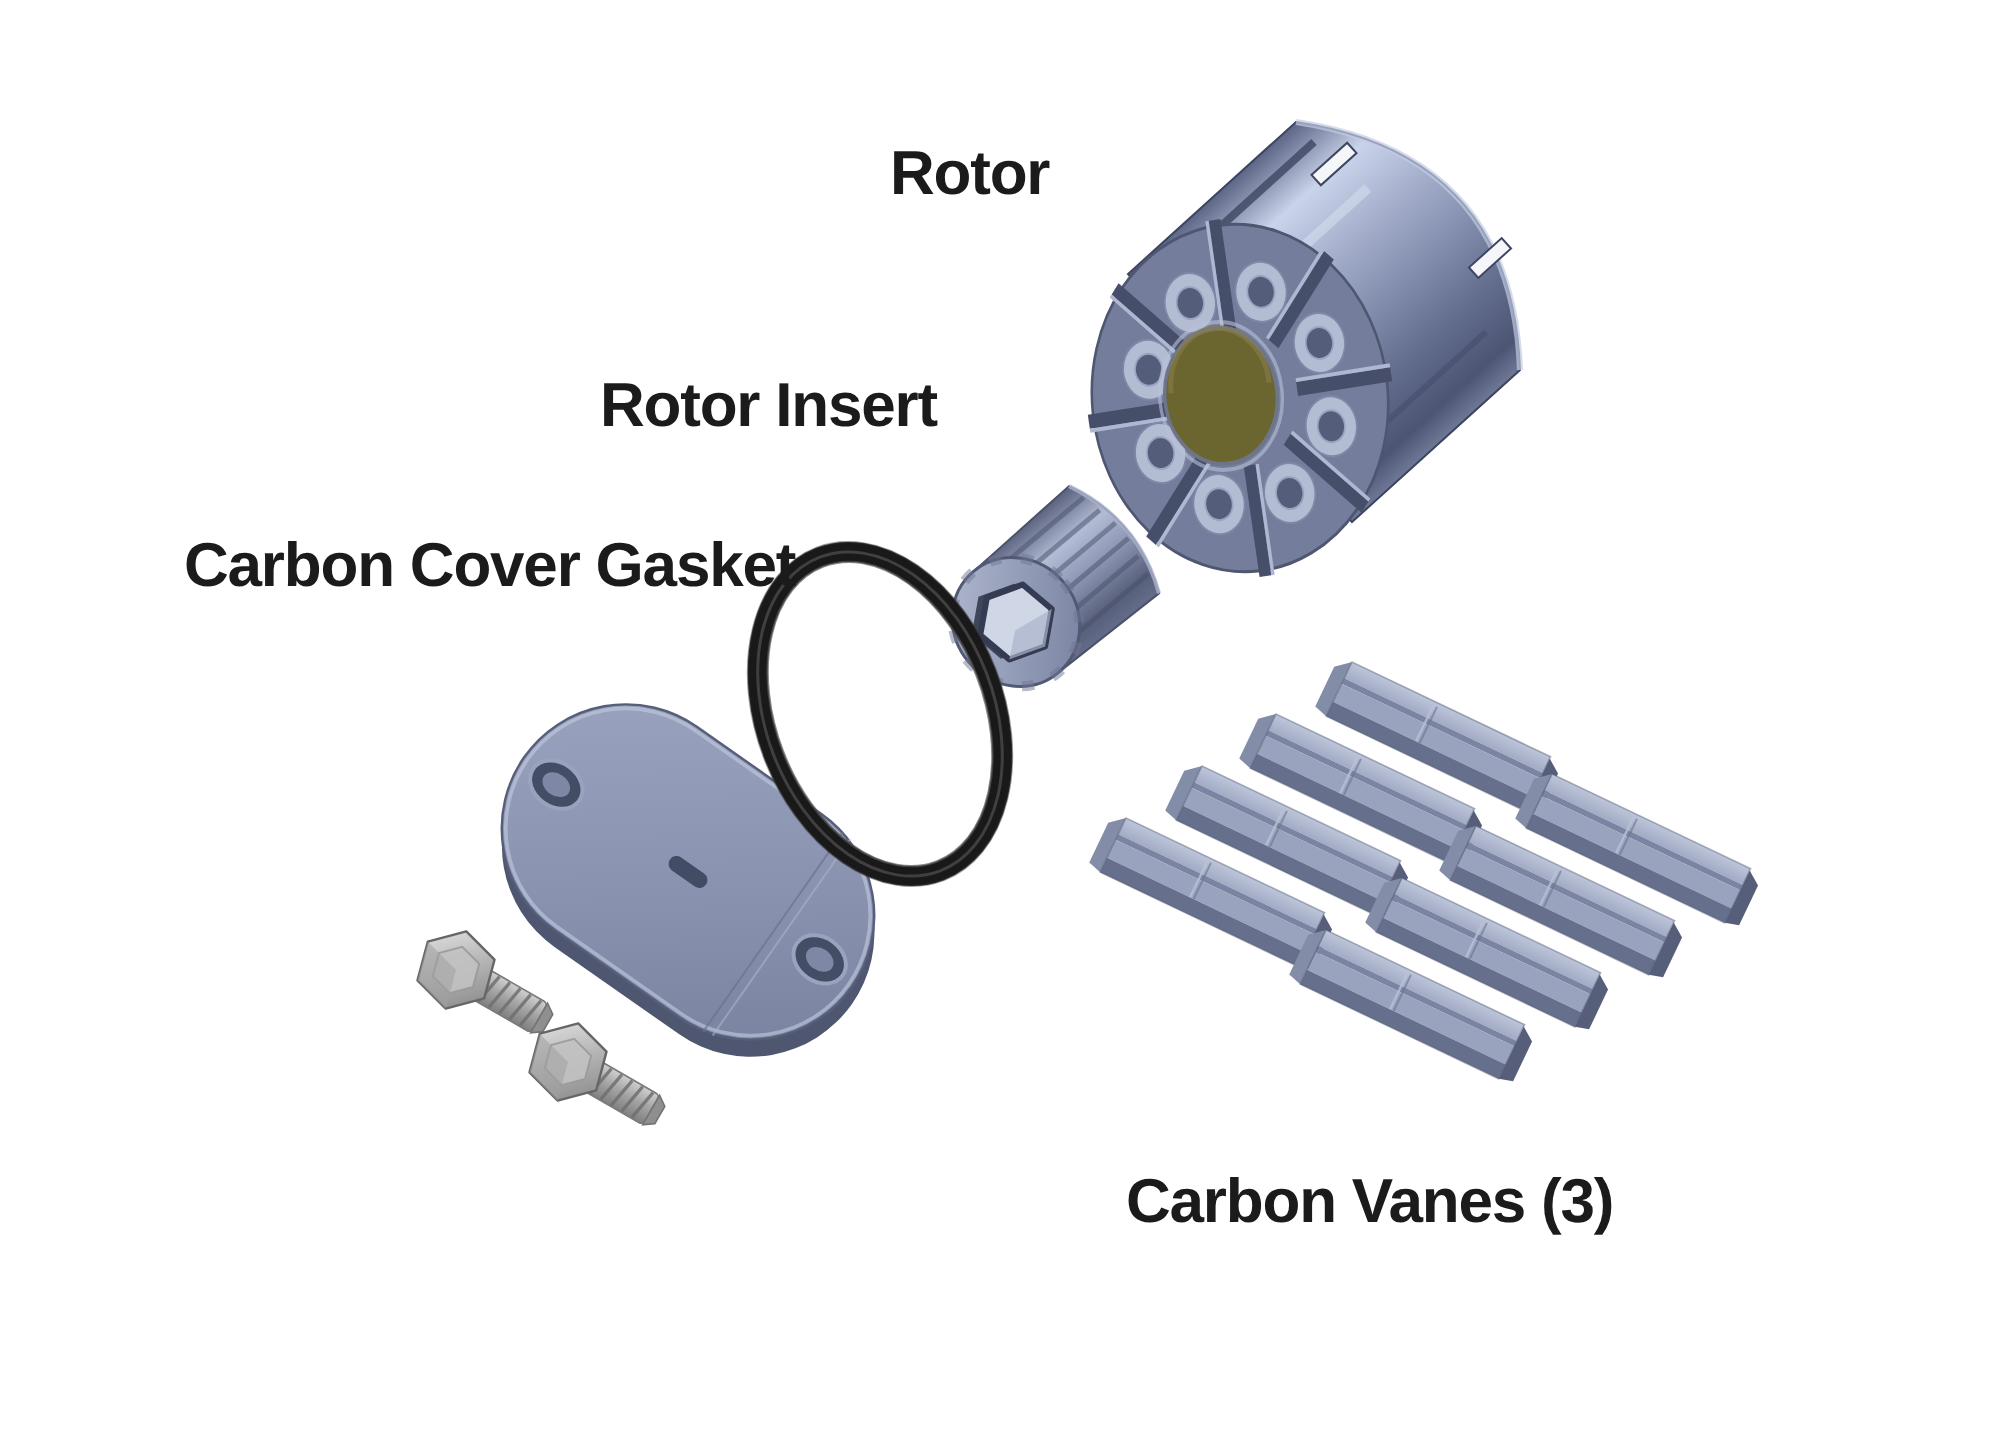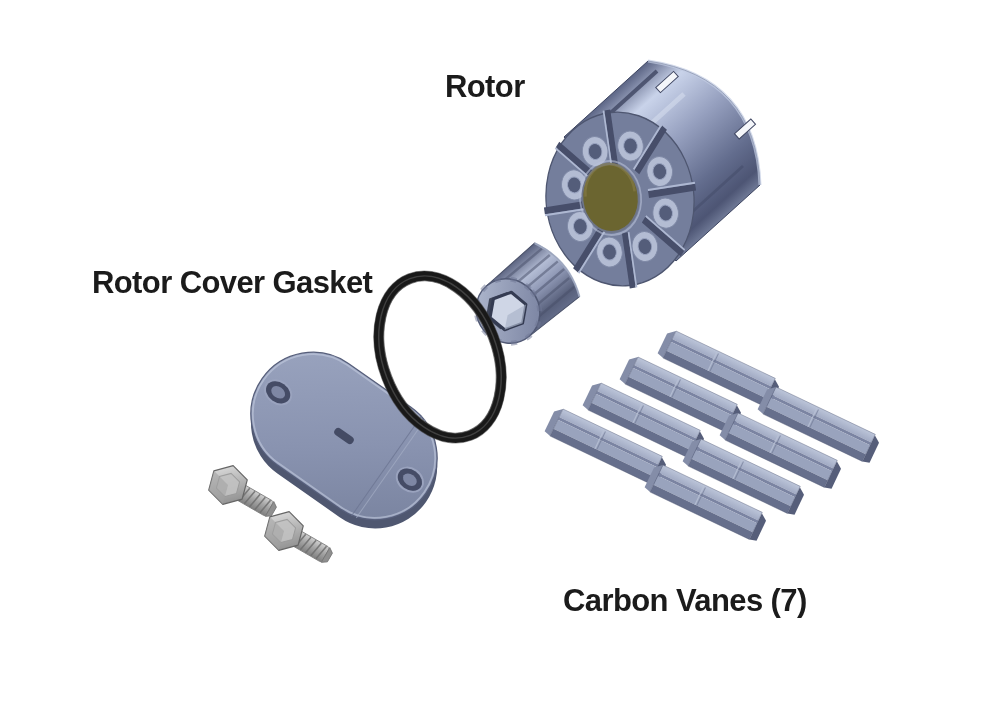--- a/index.html
+++ b/index.html
@@ -254,17 +254,18 @@
     <use href="#vaneShape" transform="translate(601,383)"></use>
     <use href="#vaneShape" transform="translate(563,409)"></use>
     <use href="#vaneShape" transform="translate(776,387)"></use>
     <use href="#vaneShape" transform="translate(738,413)"></use>
     <use href="#vaneShape" transform="translate(701,439)"></use>
     <use href="#vaneShape" transform="translate(663,465)"></use>
   </g>
 </svg>
 
   <div class="part-label" style="left:445px;top:68px;">Rotor</div>
-  <div class="part-label" style="left:92px;top:264px;">Rotor Cover Gasket</div>
+  <div class="part-label" style="left:300px;top:184px;">Rotor Insert</div>
+  <div class="part-label" style="left:92px;top:264px;">Carbon Cover Gasket</div>
   <div class="part-label" style="left:220px;top:576px;">
   </div>
-  <div class="part-label" style="left:563px;top:582px;">Carbon Vanes (7)</div>
+  <div class="part-label" style="left:563px;top:582px;">Carbon Vanes (3)</div>
 </div>
 
 </body></html>

